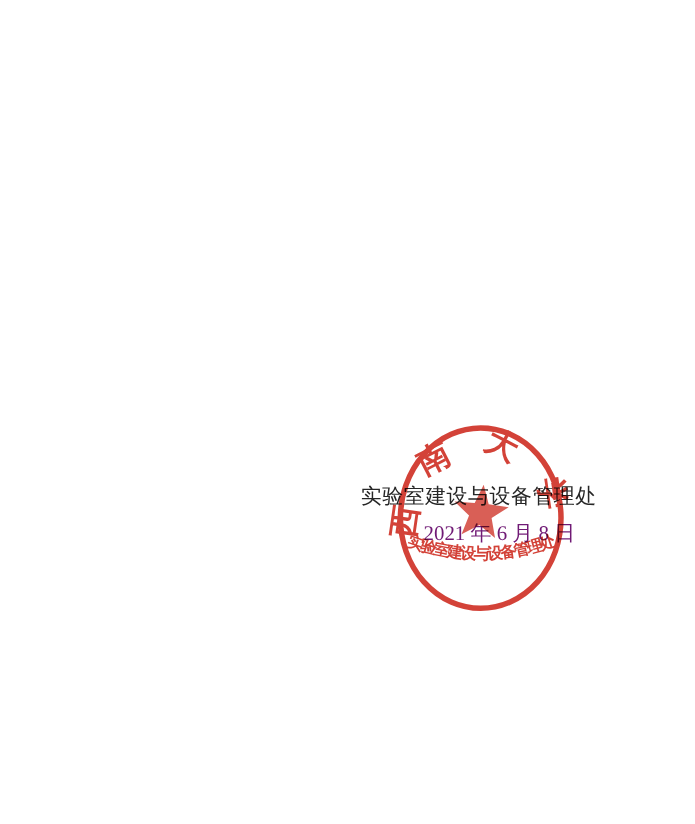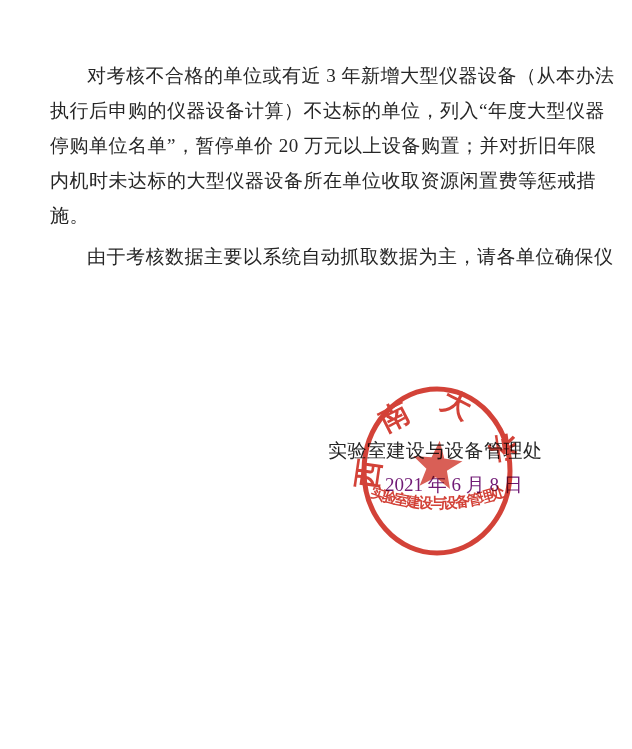--- a/index.html
+++ b/index.html
@@ -60,30 +60,22 @@
     font-weight:bold;
     font-size:14.5px;
     letter-spacing:-2px;
   }
 </style>
 </head>
 <body>
 
 <div class="page">
 
-  <div class="body-text para1">
-    <div class="jline indent">对考核不合格的单位或有近 3 年新增大型仪器设备（从本办法</div>
-    <div class="jline">执行后申购的仪器设备计算）不达标的单位，列入“年度大型仪器</div>
-    <div class="jline">停购单位名单”，暂停单价 20 万元以上设备购置；并对折旧年限</div>
-    <div class="jline">内机时未达标的大型仪器设备所在单位收取资源闲置费等惩戒措</div>
-    <div class="jline lastline">施。</div>
-  </div>
 
   <div class="body-text para2">
-    <div class="jline indent">由于考核数据主要以系统自动抓取数据为主，请各单位确保仪</div>
   </div>
 
   <div class="signature">实验室建设与设备管理处</div>
   <div class="dateline">2021 年 6 月 8 日</div>
 
   <svg class="seal" viewBox="0 0 172 178" xmlns="http://www.w3.org/2000/svg">
     <defs>
       <path id="arcTop" d="M 32.5,108.8 A 58,58 0 1 1 141.5,108.8"></path>
       <path id="arcBottom" d="M 20,114 A 190,190 0 0 0 154,114"></path>
     </defs>

